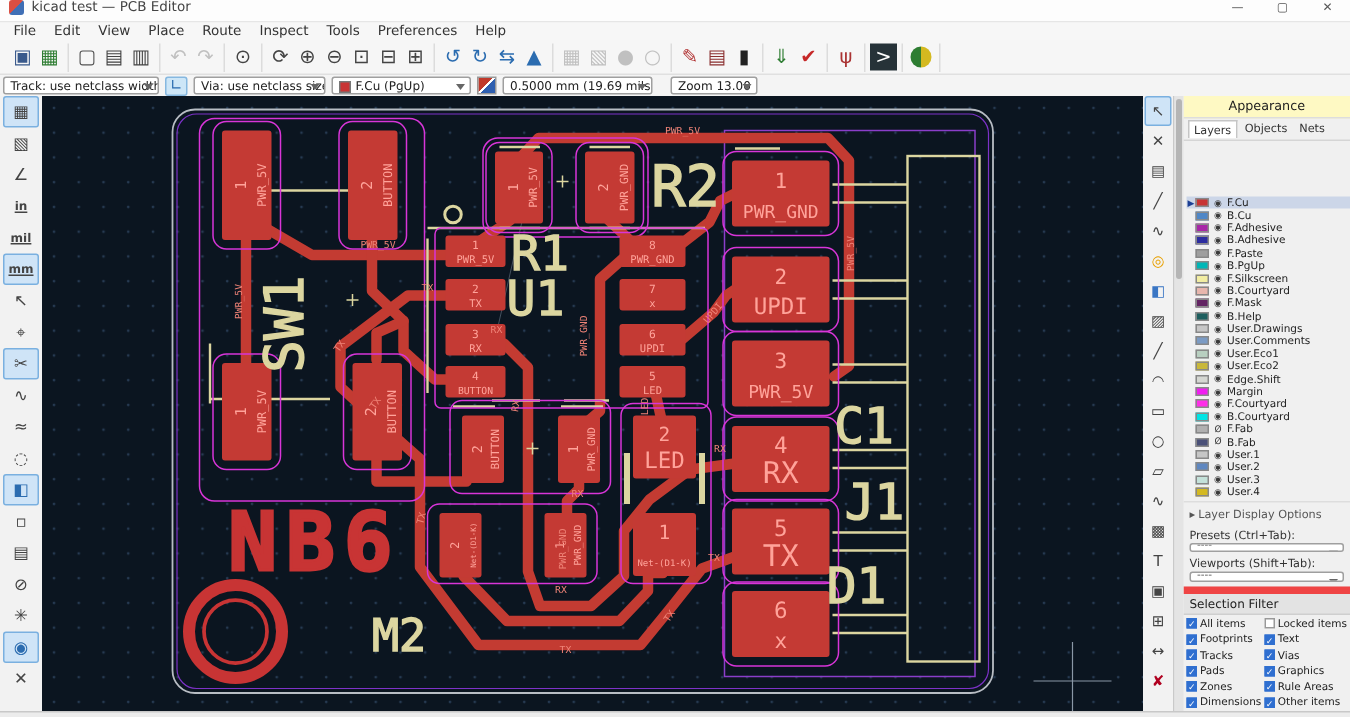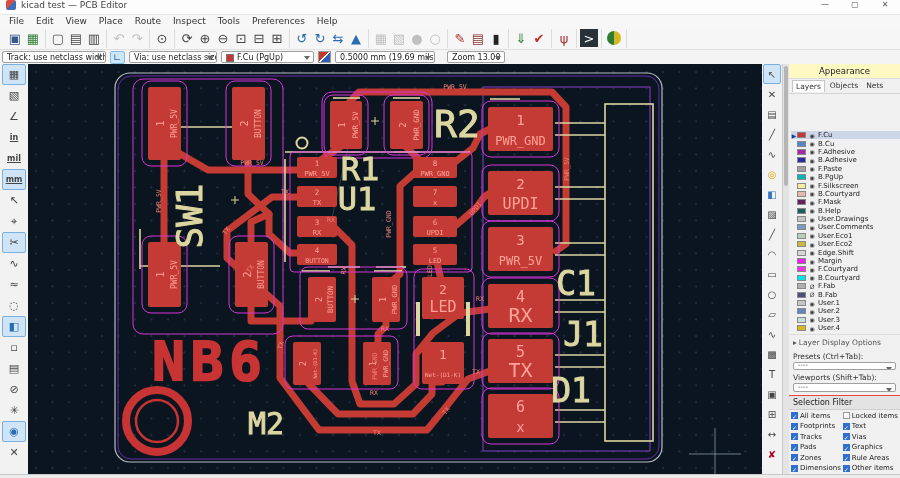--- a/index.html
+++ b/index.html
@@ -62,21 +62,21 @@
   .layers { padding:1px 0 0 2px;margin-top:36px; }
   .layer-row { display:flex; align-items:center; height:8.4px; overflow:hidden; }
   .layer-row.active { background:#ccd6e8; }
   .l-arrow { width:6px; font-size:6px; color:#1c3f94; text-align:center; }
   .l-swatch { width:9px; height:6px; border:0.5px solid #888; margin-right:2px; flex:0 0 auto; }
   .l-eye { font-size:6px; width:8px; color:#3a3a3a; margin-right:2px; text-align:center; }
   .l-name { font-size:7px; white-space:nowrap; }
   .ldo { display:flex; align-items:center; gap:2px; padding:3px 4px 2px; color:#555; border-top:1px solid #ddd; margin-top:2px; }
   .plabel { padding:3px 4px 1px; color:#333; }
   .combo.small { margin:0 4px; height:11px; font-size:7px; color:#555; }
-  .sf-title { background:#e3e3e3; border-top:1px solid #ef4444; border-bottom:1px solid #cfcfcf; padding:2px 4px; font-size:8px; margin-top:3px; }
+  .sf-title { background:#e3e3e3; border-top:5px solid #ef4444; border-bottom:1px solid #cfcfcf; padding:2px 4px; font-size:8px; margin-top:3px; }
   .sf-grid { display:grid; grid-template-columns:1fr 1fr; padding:2px 2px; row-gap:2.5px; }
   .cb { display:flex; align-items:center; gap:2px; font-size:7px; white-space:nowrap; }
   .cb .box { width:7px; height:7px; border:1px solid #999; background:#fff; flex:0 0 auto; font-size:6px; line-height:7px; text-align:center; color:#fff; }
   .cb .box.checked { background:#2f6fd0; border-color:#2f6fd0; }
 
   .statusbar { height:4px; background:#ececec; border-top:1px solid #c8c8c8; }
 </style>
 </head>
 <body>
 

